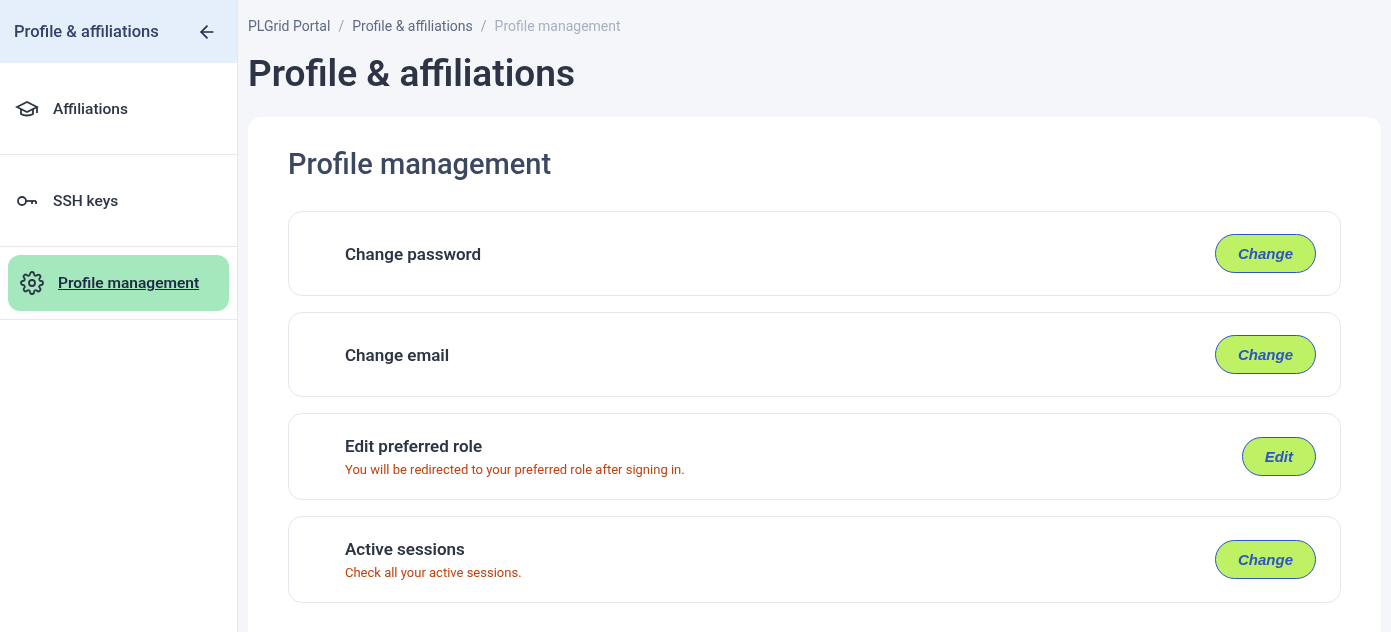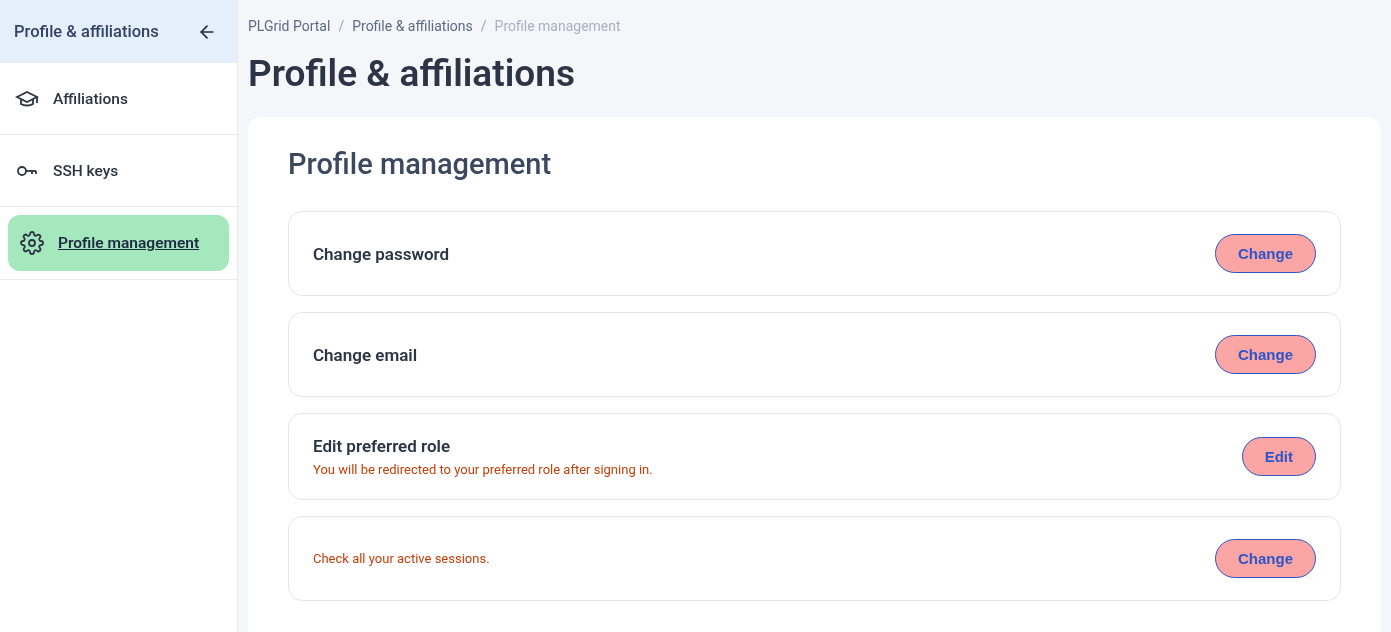--- a/index.html
+++ b/index.html
@@ -36,21 +36,21 @@
 .back-arrow {
   font-size: 20px;
   color: #1f2a44;
   cursor: pointer;
   padding: 6px;
 }
 .sidebar-item {
   display: flex;
   align-items: center;
   gap: 14px;
-  height: 72px;
+  height: 92px;
   padding: 0 15px;
   border-bottom: 1px solid #e8e8ec;
   cursor: pointer;
   font-size: 15.5px;
   color: #2c3445;
   font-weight: 500;
 }
 .sidebar-item .icon-wrap {
   width: 24px;
   height: 24px;
@@ -114,39 +114,40 @@
 }
 .setting-row {
   border: 1px solid #e4e7ee;
   border-radius: 14px;
   padding: 22px 24px;
   display: flex;
   align-items: center;
   justify-content: space-between;
   margin-bottom: 16px;
 }
-.setting-left { display: flex; flex-direction: column; gap: 6px; }
+.setting-left { display: flex; flex-direction: column; gap: 6px; margin-left: 32px; }
 .setting-title {
   font-size: 17px;
   font-weight: 650;
   color: #2c3445;
 }
 .setting-desc {
   font-size: 13px;
   color: #c2410c;
 }
 .action-btn {
   border: 1.5px solid #2d55c7;
   color: #2d55c7;
-  background: #fca5a5;
+  background: #bef264;
   border-radius: 999px;
   padding: 10px 22px;
   font-size: 15px;
   font-weight: 600;
   cursor: pointer;
+  font-style: italic;
 }
 svg { display: block; }
 </style>
 </head>
 <body>
 
 <div class="sidebar">
   <div class="sidebar-header">
     <span class="sidebar-title">Profile &amp; affiliations</span>
     <span class="back-arrow">
@@ -227,18 +228,19 @@
     <div class="setting-row">
       <div class="setting-left">
         <span class="setting-title">Edit preferred role</span>
         <span class="setting-desc">You will be redirected to your preferred role after signing in.</span>
       </div>
       <button class="action-btn">Edit</button>
     </div>
 
     <div class="setting-row">
       <div class="setting-left">
+        <span class="setting-title">Active sessions</span>
         <span class="setting-desc">Check all your active sessions.</span>
       </div>
       <button class="action-btn">Change</button>
     </div>
   </div>
 </div>
 
 </body></html>

